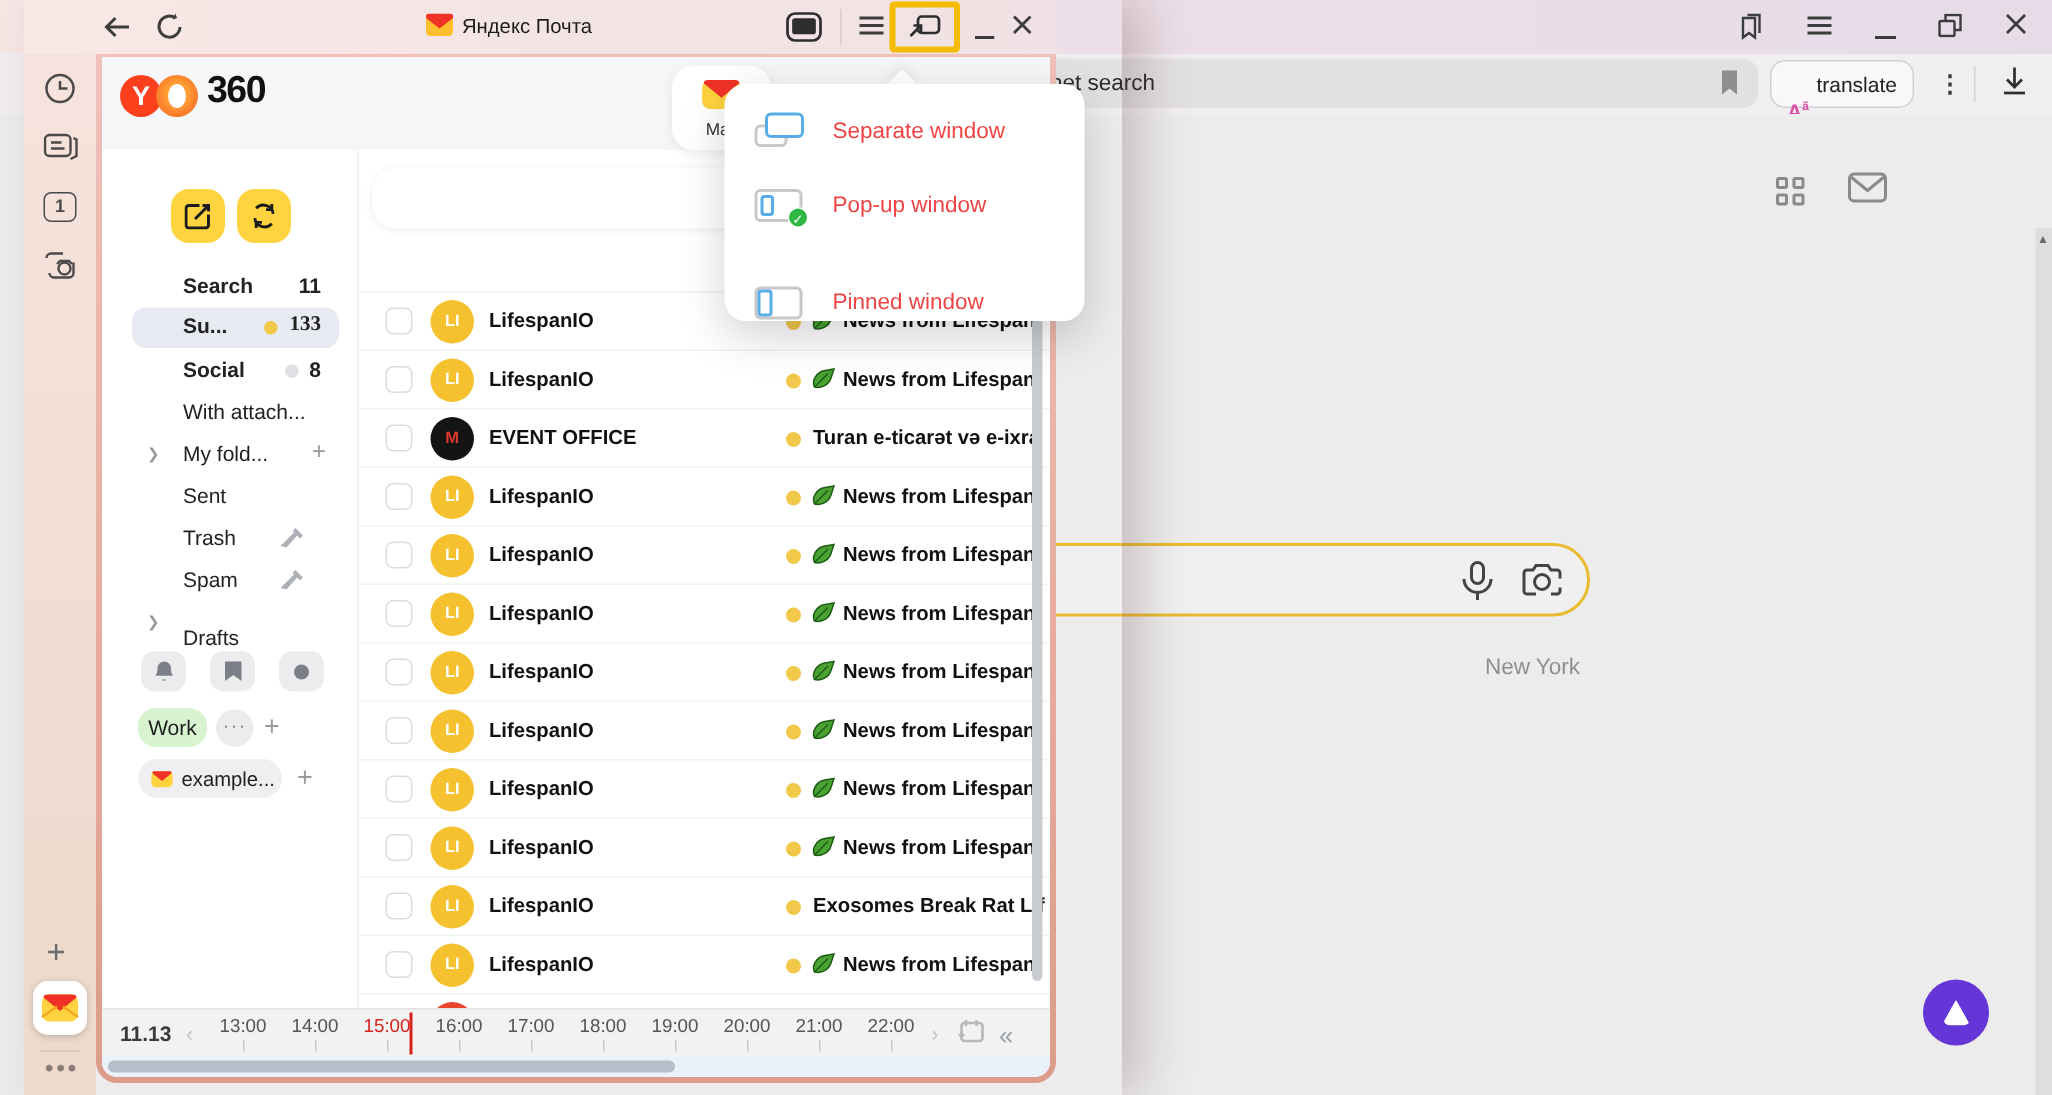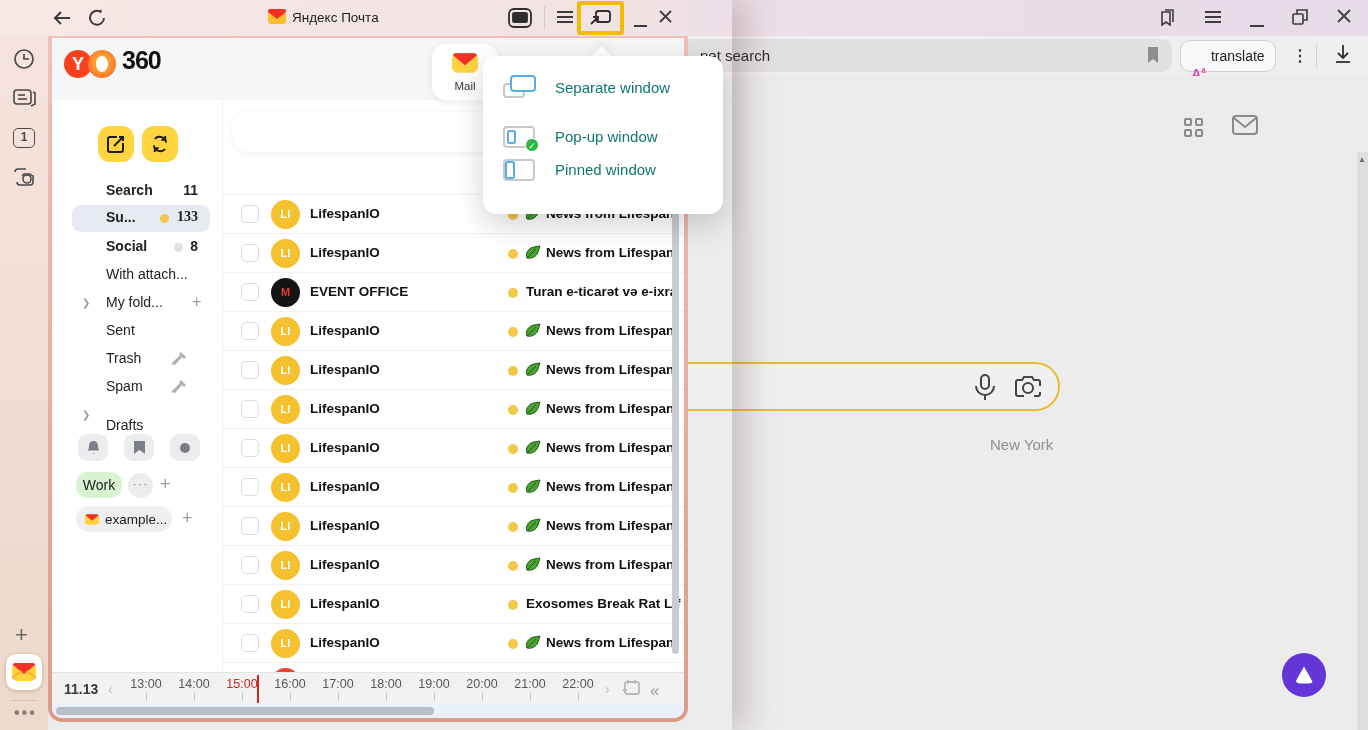--- a/index.html
+++ b/index.html
@@ -28,21 +28,21 @@
     border:2.5px solid #e9bb2e; border-radius:26px; background:#f0f0f0; }
   .city { position:absolute; left:990px; top:360px; font-size:15px; color:#8f8f8f; }
   .alice-orb { position:absolute; left:1282px; top:577px; width:44px; height:44px; border-radius:50%;
     background:#6436d8; display:flex; align-items:center; justify-content:center; }
   .alice-orb .tri { width:19px; height:17px; background:#fff; border-radius:38% 38% 42% 42% / 55% 55% 40% 40%;
     clip-path:polygon(50% 0%, 100% 100%, 0% 100%); border-radius:6px; }
   .vscroll-page { position:absolute; left:1357px; top:76px; width:11px; height:654px; background:#dedede;
     color:#6a6a6a; font-size:8px; text-align:center; }
 
   
-  .mail-win { position:absolute; left:0; top:0; width:732px; height:730px;
+  .mail-win { position:absolute; left:16px; top:0; width:732px; height:730px;
     box-shadow:14px 0 30px rgba(100,60,60,.25); }
   .titlebar-left { position:absolute; left:0; top:0; width:688px; height:36px;
     background:linear-gradient(90deg,#f8e9e6,#f0e1e4); }
   .win-title { position:absolute; left:292px; top:10px; font-size:13.5px; color:#1d1d1d; }
   .hl-box { position:absolute; left:577px; top:1px; width:47px; height:34px;
     border:4px solid #f4bc00; border-radius:3px; z-index:40; }
   .side-strip { position:absolute; left:0; top:36px; width:48px; height:694px;
     background:linear-gradient(180deg,#f6e3dd 0%,#f0ddd2 60%,#eddacc 100%); }
   .side-ico { position:absolute; left:13px; color:#4a4a4a; }
   .one-badge { position:absolute; left:13px; width:22px; height:20px; border:1.8px solid #4a4a4a;
@@ -117,21 +117,21 @@
   .tl-ico { position:absolute; top:6px; color:#b9b9b9; }
   .hscroll { position:absolute; left:0; top:666px; width:632px; height:14px; background:#eaf1fb; }
   .hscroll .thumb { position:absolute; left:4px; top:3px; width:378px; height:8px; background:#b5bec9; border-radius:4px; }
 
   
   .popup { position:absolute; left:483px; top:56px; width:240px; height:158px; background:#fff;
     border-radius:14px; box-shadow:0 10px 30px rgba(0,0,0,.18); z-index:30; }
   .popup-caret { position:absolute; left:594px; top:49px; width:15px; height:15px; background:#fff;
     transform:rotate(45deg); border-radius:2px; z-index:29; box-shadow:-3px -3px 8px rgba(0,0,0,.06); }
   .pm-item { position:absolute; left:0; width:240px; height:46px; cursor:default; }
-  .pm-item .lbl { position:absolute; left:72px; top:13px; font-size:15px; color:#0f766e; }
+  .pm-item .lbl { position:absolute; left:72px; top:13px; font-size:15px; color:#ef4444; }
   .wm-icon { position:absolute; left:20px; top:8px; width:38px; height:30px; }
   .gray-rect { position:absolute; border:2px solid #c8c8c8; border-radius:4px; background:#fff; }
   .blue-rect { position:absolute; border:2.5px solid #58ade8; border-radius:4px; background:#fff; }
   .blue-inner { position:absolute; border:2px solid #58ade8; border-radius:2.5px; background:#fff; }
   .check-badge { position:absolute; width:14px; height:14px; border-radius:50%; background:#2db843;
     color:#fff; font-size:9px; text-align:center; line-height:14px; border:1.5px solid #fff; }
 
   
   .alice-av { border-radius:50%; background:#fdf3ee; position:relative; overflow:hidden; }
   .alice-av .hair { position:absolute; left:10%; top:4%; width:80%; height:88%; border-radius:50% 50% 45% 45%; background:#e9d53f; }
@@ -624,21 +624,21 @@
 
   <div class="pm-item" style="top:59px;">
     <span class="wm-icon">
       <span class="gray-rect" style="left:0; top:3px; width:32px; height:22px;"></span>
       <span class="blue-inner" style="left:4px; top:7px; width:9px; height:14px;"></span>
       <span class="check-badge" style="left:22px; top:15px;">✓</span>
     </span>
     <span class="lbl">Pop-up window</span>
   </div>
 
-  <div class="pm-item" style="top:92px;">
+  <div class="pm-item" style="top:124px;">
     <span class="wm-icon">
       <span class="gray-rect" style="left:0; top:3px; width:32px; height:22px;"></span>
       <span class="blue-inner" style="left:2px; top:5px; width:10px; height:18px;"></span>
     </span>
     <span class="lbl">Pinned window</span>
   </div>
 
 </div>
 
 </body></html>

